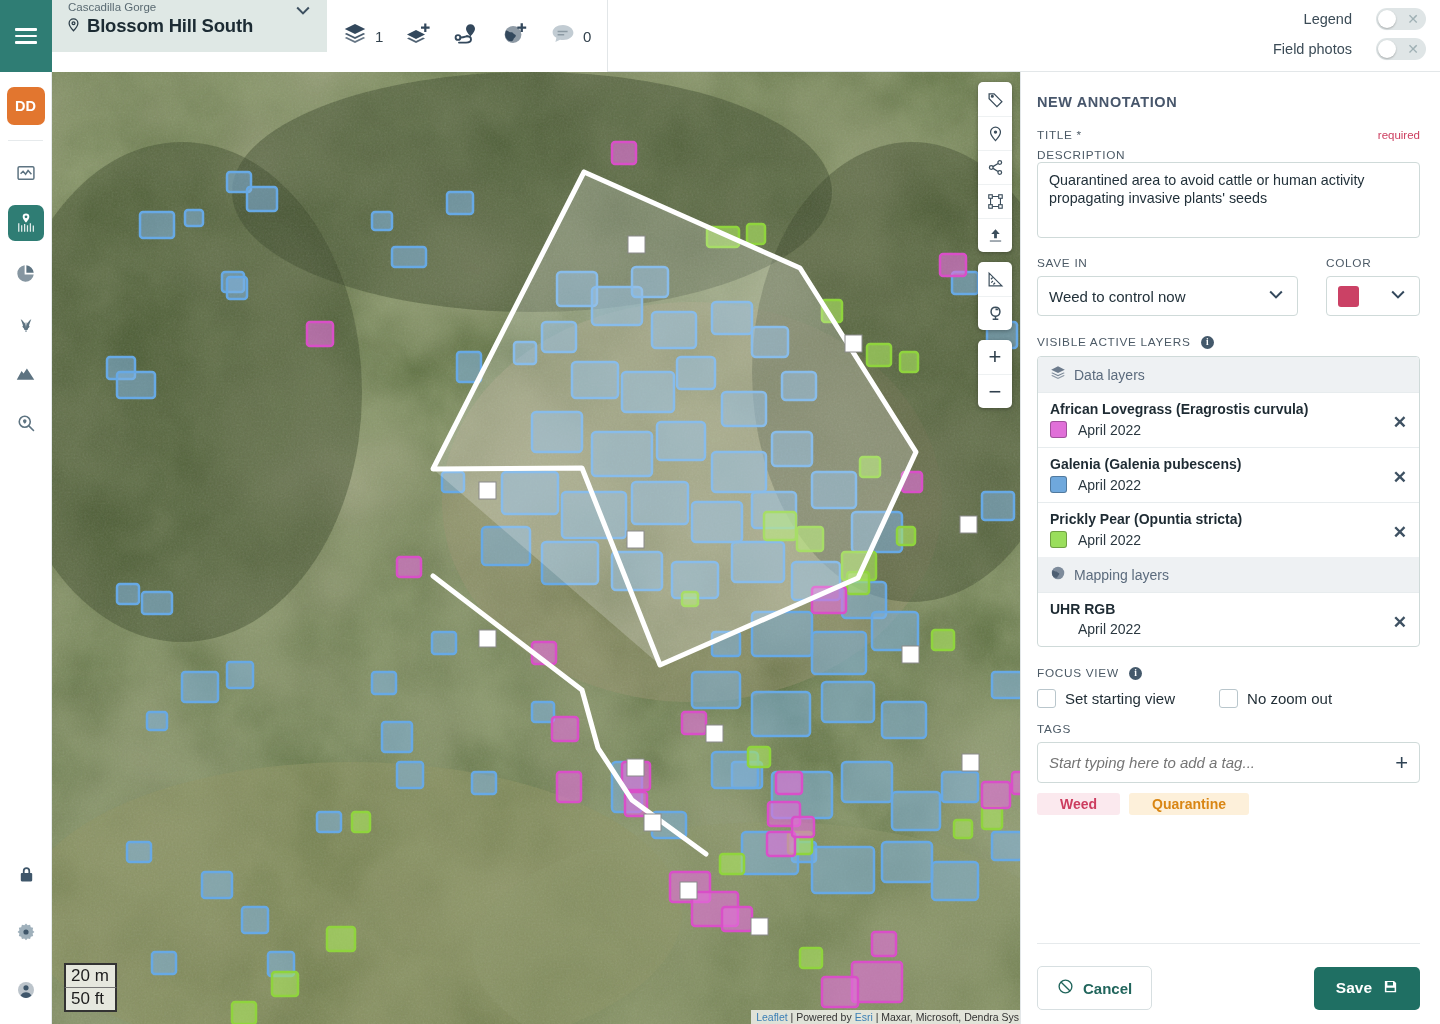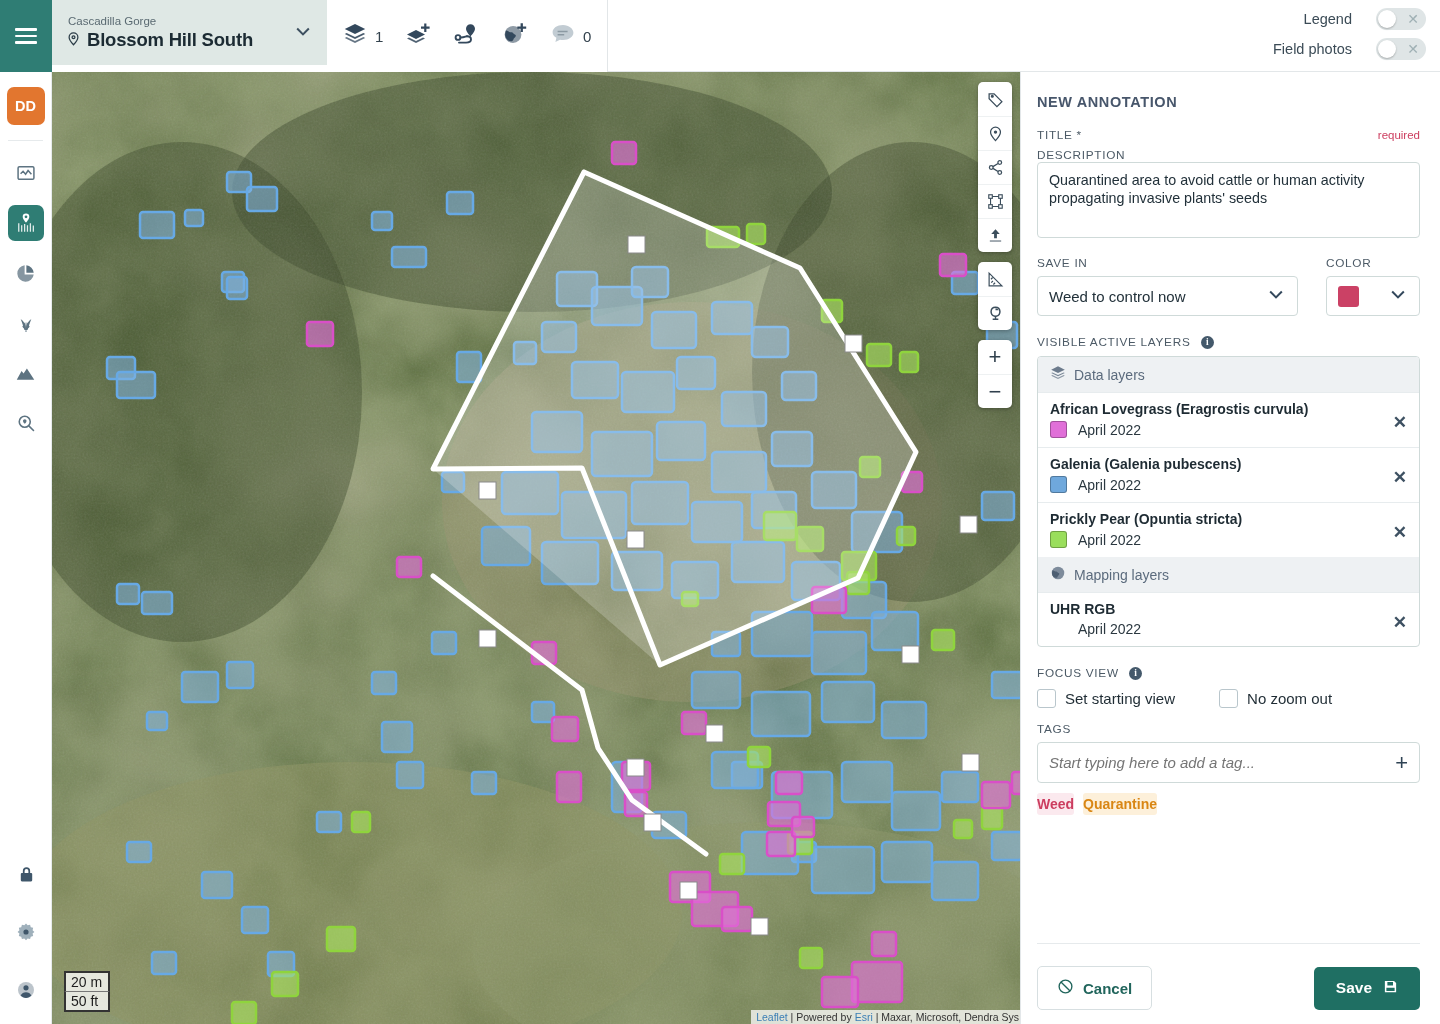--- a/index.html
+++ b/index.html
@@ -10,22 +10,22 @@
   }
   #app { position: relative; width: 1440px; height: 1024px; }
 
   
   .topbar { position:absolute; top:0; left:0; width:1440px; height:72px; background:#fff; z-index:30; }
   .hamburger-zone { position:absolute; left:0; top:0; width:52px; height:72px; background:#2f7d74;
       display:flex; align-items:center; justify-content:center; cursor:pointer; }
   .hamburger { width:22px; height:16px; display:flex; flex-direction:column; justify-content:space-between; }
   .hamburger span { display:block; height:2.6px; background:#fff; border-radius:1px; }
 
-  .site-select { position:absolute; left:52px; top:0; width:275px; height:65px; background:#dfe8e5;
-      display:flex; align-items:center; padding:0 14px; cursor:pointer; }
+  .site-select { position:absolute; left:52px; top:0; width:275px; height:52px; background:#dfe8e5;
+      display:flex; padding:0 14px; cursor:pointer; }
   .site-inner { flex:1; }
   .site-sub { font-size:11.5px; color:#5a6a72; line-height:14px; padding-left:2px; }
   .site-main { display:flex; align-items:center; gap:6px; margin-top:1px; }
   .site-name { font-size:18.5px; font-weight:bold; color:#1c2b33; letter-spacing:-0.2px; }
   .chev { color:#3d5060; }
 
   .toolgroup { position:absolute; top:0; height:72px; display:flex; align-items:center;
       border-right:1px solid #e2e6e8; padding:0 16px; gap:8px; background:#fff; cursor:pointer; }
   .tg-count { font-size:15px; color:#33424d; font-weight:500; }
 
@@ -48,21 +48,21 @@
   .rail-btn { width:36px; height:36px; border-radius:7px; display:flex; align-items:center; justify-content:center;
       color:#5d7381; cursor:pointer; }
   .rail-btn.active { background:#2f7d74; color:#fff; }
   .rail-bottom { position:absolute; bottom:16px; left:0; width:52px; display:flex; flex-direction:column;
       align-items:center; gap:22px; }
 
   
   .map { position:absolute; left:52px; top:72px; width:972px; height:952px; overflow:hidden; background:#5f6b45; }
   .terrain { position:absolute; inset:0; }
 
-  .scalebar { position:absolute; left:12px; bottom:12px; z-index:12; font-size:14px; color:#1d1d1d; }
+  .scalebar { position:absolute; left:12px; bottom:12px; z-index:12; font-size:17px; color:#1d1d1d; }
   .scalebar div { background:rgba(255,255,255,.78); padding:1px 6px 1px 5px; }
   .sb-top { border:2px solid #333; border-bottom:none; }
   .sb-bot { border:2px solid #333; border-top:1px solid #777; }
   .attrib { position:absolute; right:0; bottom:0; z-index:12; background:rgba(255,255,255,.75);
       font-size:10.5px; color:#333; padding:1px 5px; white-space:nowrap; }
   .attrib a { color:#3b7fb5; text-decoration:none; }
 
   .maptools { position:absolute; right:12px; top:10px; z-index:14; display:flex; flex-direction:column; gap:10px; align-items:center;}
   .mt-group { background:#fff; border-radius:5px; box-shadow:0 1px 4px rgba(0,0,0,.3); overflow:hidden;
       display:flex; flex-direction:column; width:34px; }
@@ -109,21 +109,21 @@
   .cb { display:flex; align-items:center; gap:9px; cursor:pointer; }
   .cbox { width:19px; height:19px; border:1.6px solid #b9c6cc; border-radius:3px; background:#fff; }
   .cbtxt { font-size:15px; color:#1f2c34; }
 
   .taginput { position:relative; }
   .taginput input { width:100%; border:1px solid #cfdad9; border-radius:4px; padding:11px 38px 11px 11px;
       font-size:15px; font-style:italic; color:#4b5a64; font-family:"Liberation Sans",sans-serif; outline:none; }
   .taginput .plus { position:absolute; right:12px; top:50%; transform:translateY(-50%); font-size:22px;
       color:#2f4354; line-height:1; cursor:pointer; }
   .tags { display:flex; gap:9px; margin-top:10px; }
-  .tag { padding:3px 0; border-radius:3px; font-size:14px; font-weight:bold; cursor:pointer; }
+  .tag { padding:3px 23px; border-radius:3px; font-size:14px; font-weight:bold; cursor:pointer; }
 
   .panel-foot { position:absolute; left:16px; right:16px; bottom:14px; border-top:1px solid #e6eaec; padding-top:22px;
       display:flex; justify-content:space-between; align-items:center; }
   .btn-cancel { display:flex; align-items:center; gap:9px; border:1px solid #d7dfe1; border-radius:5px;
       background:#fff; padding:11px 19px; font-size:15px; font-weight:bold; color:#21655c; cursor:pointer;
       font-family:"Liberation Sans",sans-serif; }
   .btn-save { display:flex; align-items:center; gap:11px; border:none; border-radius:5px; background:#1f6f63;
       padding:12px 22px; font-size:15.5px; font-weight:bold; color:#fff; cursor:pointer;
       font-family:"Liberation Sans",sans-serif; }
 </style>

